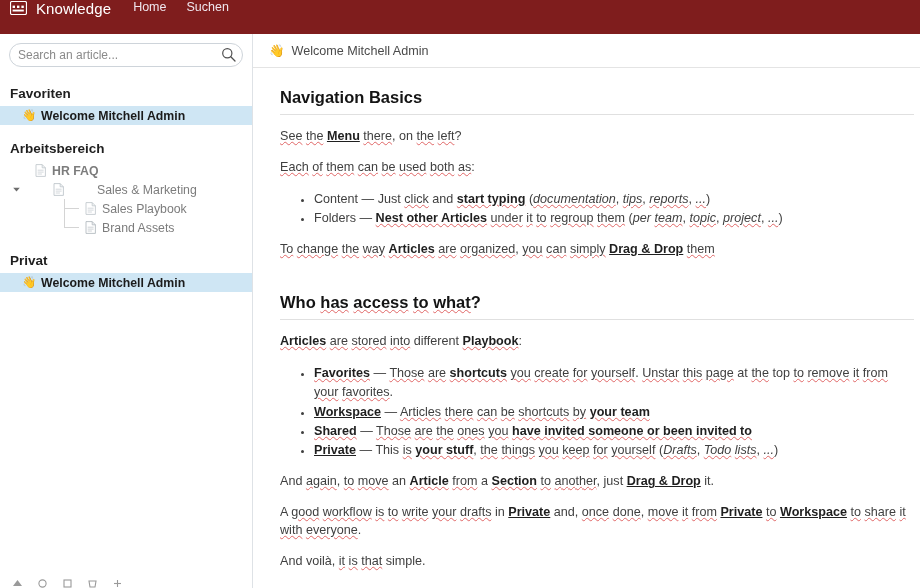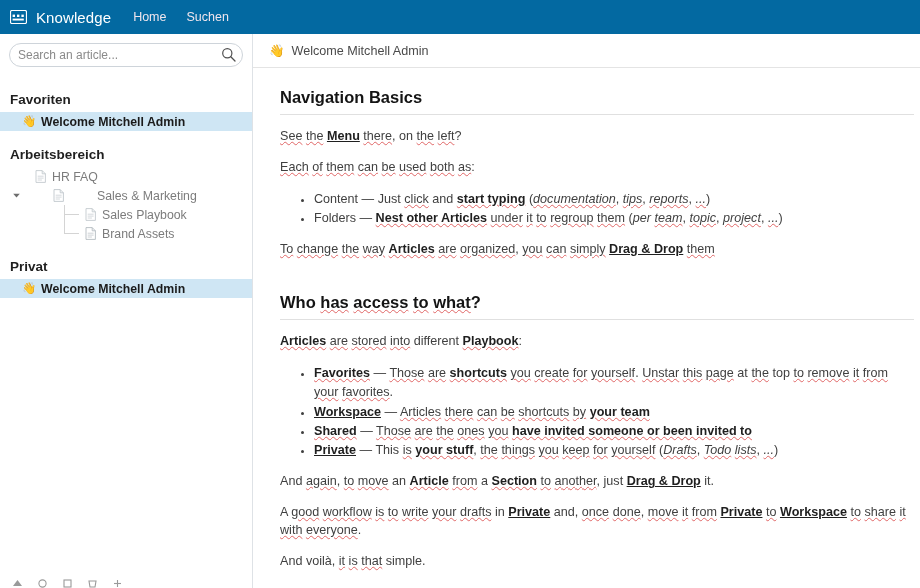--- a/index.html
+++ b/index.html
@@ -8,23 +8,23 @@
     width: 920px; height: 588px;
     overflow: hidden;
     background: #ffffff;
     font-family: "Liberation Sans", sans-serif;
     -webkit-font-smoothing: antialiased;
   }
 
   
   .navbar {
     height: 34px;
-    background: #0369a1;
-    display: flex;
-    align-items: center;
+    background: #7f1d1d;
+    display: flex;
+    align-items: flex-start;
     padding: 0 10px;
     color: #ffffff;
   }
   .apps-icon {
     width: 17px; height: 15px;
     display: inline-flex; align-items: center; justify-content: center;
     margin-right: 9px;
   }
   .apps-icon svg { display: block; }
   .brand {
@@ -85,21 +85,21 @@
   }
 
   .section-head {
     font-size: 13.5px;
     font-weight: bold;
     color: #1f1f1f;
     padding: 0 0 0 10px;
     margin-top: 16px;
     margin-bottom: 5px;
   }
-  .sidebar .section-head.first { margin-top: 25px; }
+  .sidebar .section-head.first { margin-top: 19px; }
 
   .tree-row {
     display: flex;
     align-items: center;
     height: 19px;
     font-size: 12.3px;
     color: #7c7c7c;
     cursor: pointer;
     padding-right: 6px;
     white-space: nowrap;
@@ -128,21 +128,21 @@
     width: 15px;
     flex: 0 0 15px;
     margin-right: 4px;
     font-size: 11.5px;
     text-align: center;
     line-height: 1;
   }
   .tree-row .label { overflow: hidden; text-overflow: ellipsis; }
 
   .indent-0 { padding-left: 10px; }
-  .indent-1 { padding-left: 22px; }
+  .indent-1 { padding-left: 22px; font-weight: bold; }
 
   
   .child-wrap { position: relative; margin-left: 36px; }
   .child-wrap::before {
     content: "";
     position: absolute;
     left: 28px; top: 0; bottom: 10px;
     width: 1px;
     background: #d4d4d4;
   }

